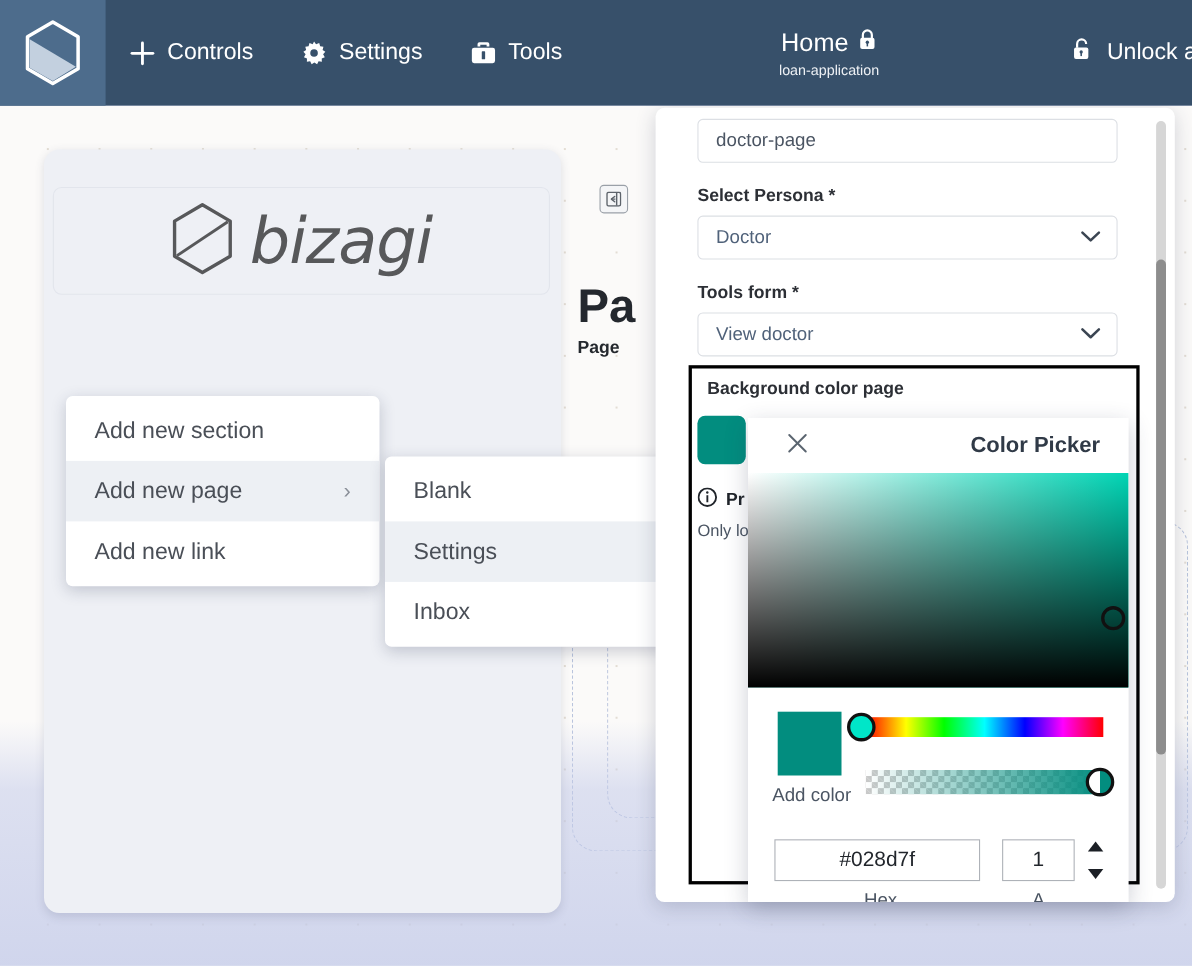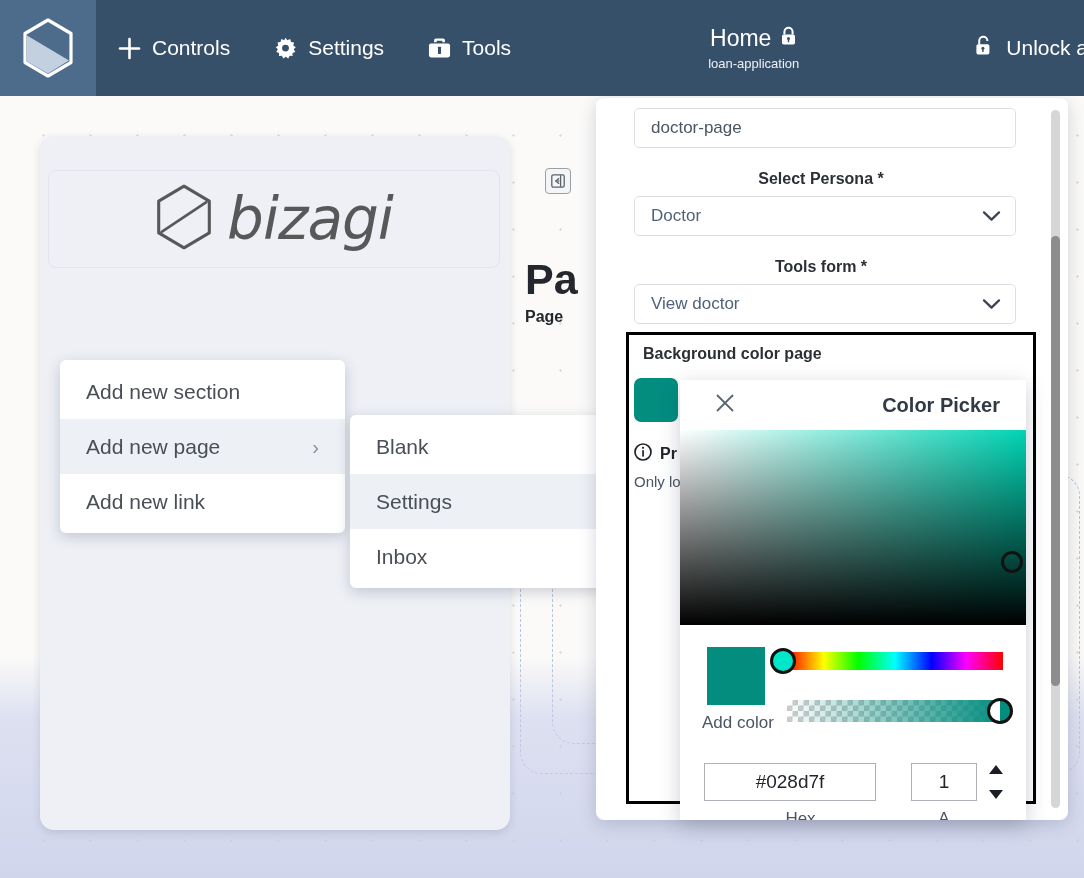--- a/index.html
+++ b/index.html
@@ -155,21 +155,21 @@
     overflow: hidden;
   }
   #properties-scroll-track {
     position: absolute; right: 8px; top: 12px; width: 9px; bottom: 12px;
     background: #d6d6d6; border-radius: 5px;
   }
   #properties-scroll-thumb {
     position: absolute; right: 8px; top: 138px; width: 9px; height: 450px;
     background: #8d8d8d; border-radius: 5px; cursor: pointer;
   }
-  #properties-body { position: absolute; left: 0; top: 0; right: 22px; padding: 10px 38px 0 38px; text-align: center; }
+  #properties-body { position: absolute; left: 0; top: 0; right: 22px; padding: 10px 38px 0 38px; }
 
   .field-label {
     font-size: 16px; font-weight: bold; color: #2c2f35;
     margin: 22px 0 8px 0;
   }
   .text-input {
     width: 382px; height: 40px;
     border: 1px solid #dcdfe4; border-radius: 5px;
     background: #ffffff;
     display: flex; align-items: center;
@@ -276,21 +276,21 @@
     cursor: pointer;
   }
   #cp-alpha-handle {
     position: absolute; left: 320px; top: 86px;
     width: 26px; height: 26px; margin: -13px 0 0 -13px;
     border: 3px solid #111111; border-radius: 50%;
     background: linear-gradient(to right, #ffffff 50%, #028d7f 50%);
   }
   #cp-hex-field {
     position: absolute; left: 24px; top: 138px;
-    width: 172px; height: 38px;
+    width: 187px; height: 38px;
     border: 1px solid #aeb2b8; background: #ffffff;
     display: flex; align-items: center; justify-content: center;
     font-size: 19px; color: #22262c; cursor: text;
   }
   #cp-alpha-field {
     position: absolute; left: 231px; top: 138px;
     width: 66px; height: 38px;
     border: 1px solid #aeb2b8; background: #ffffff;
     display: flex; align-items: center; justify-content: center;
     font-size: 19px; color: #22262c; cursor: text;

